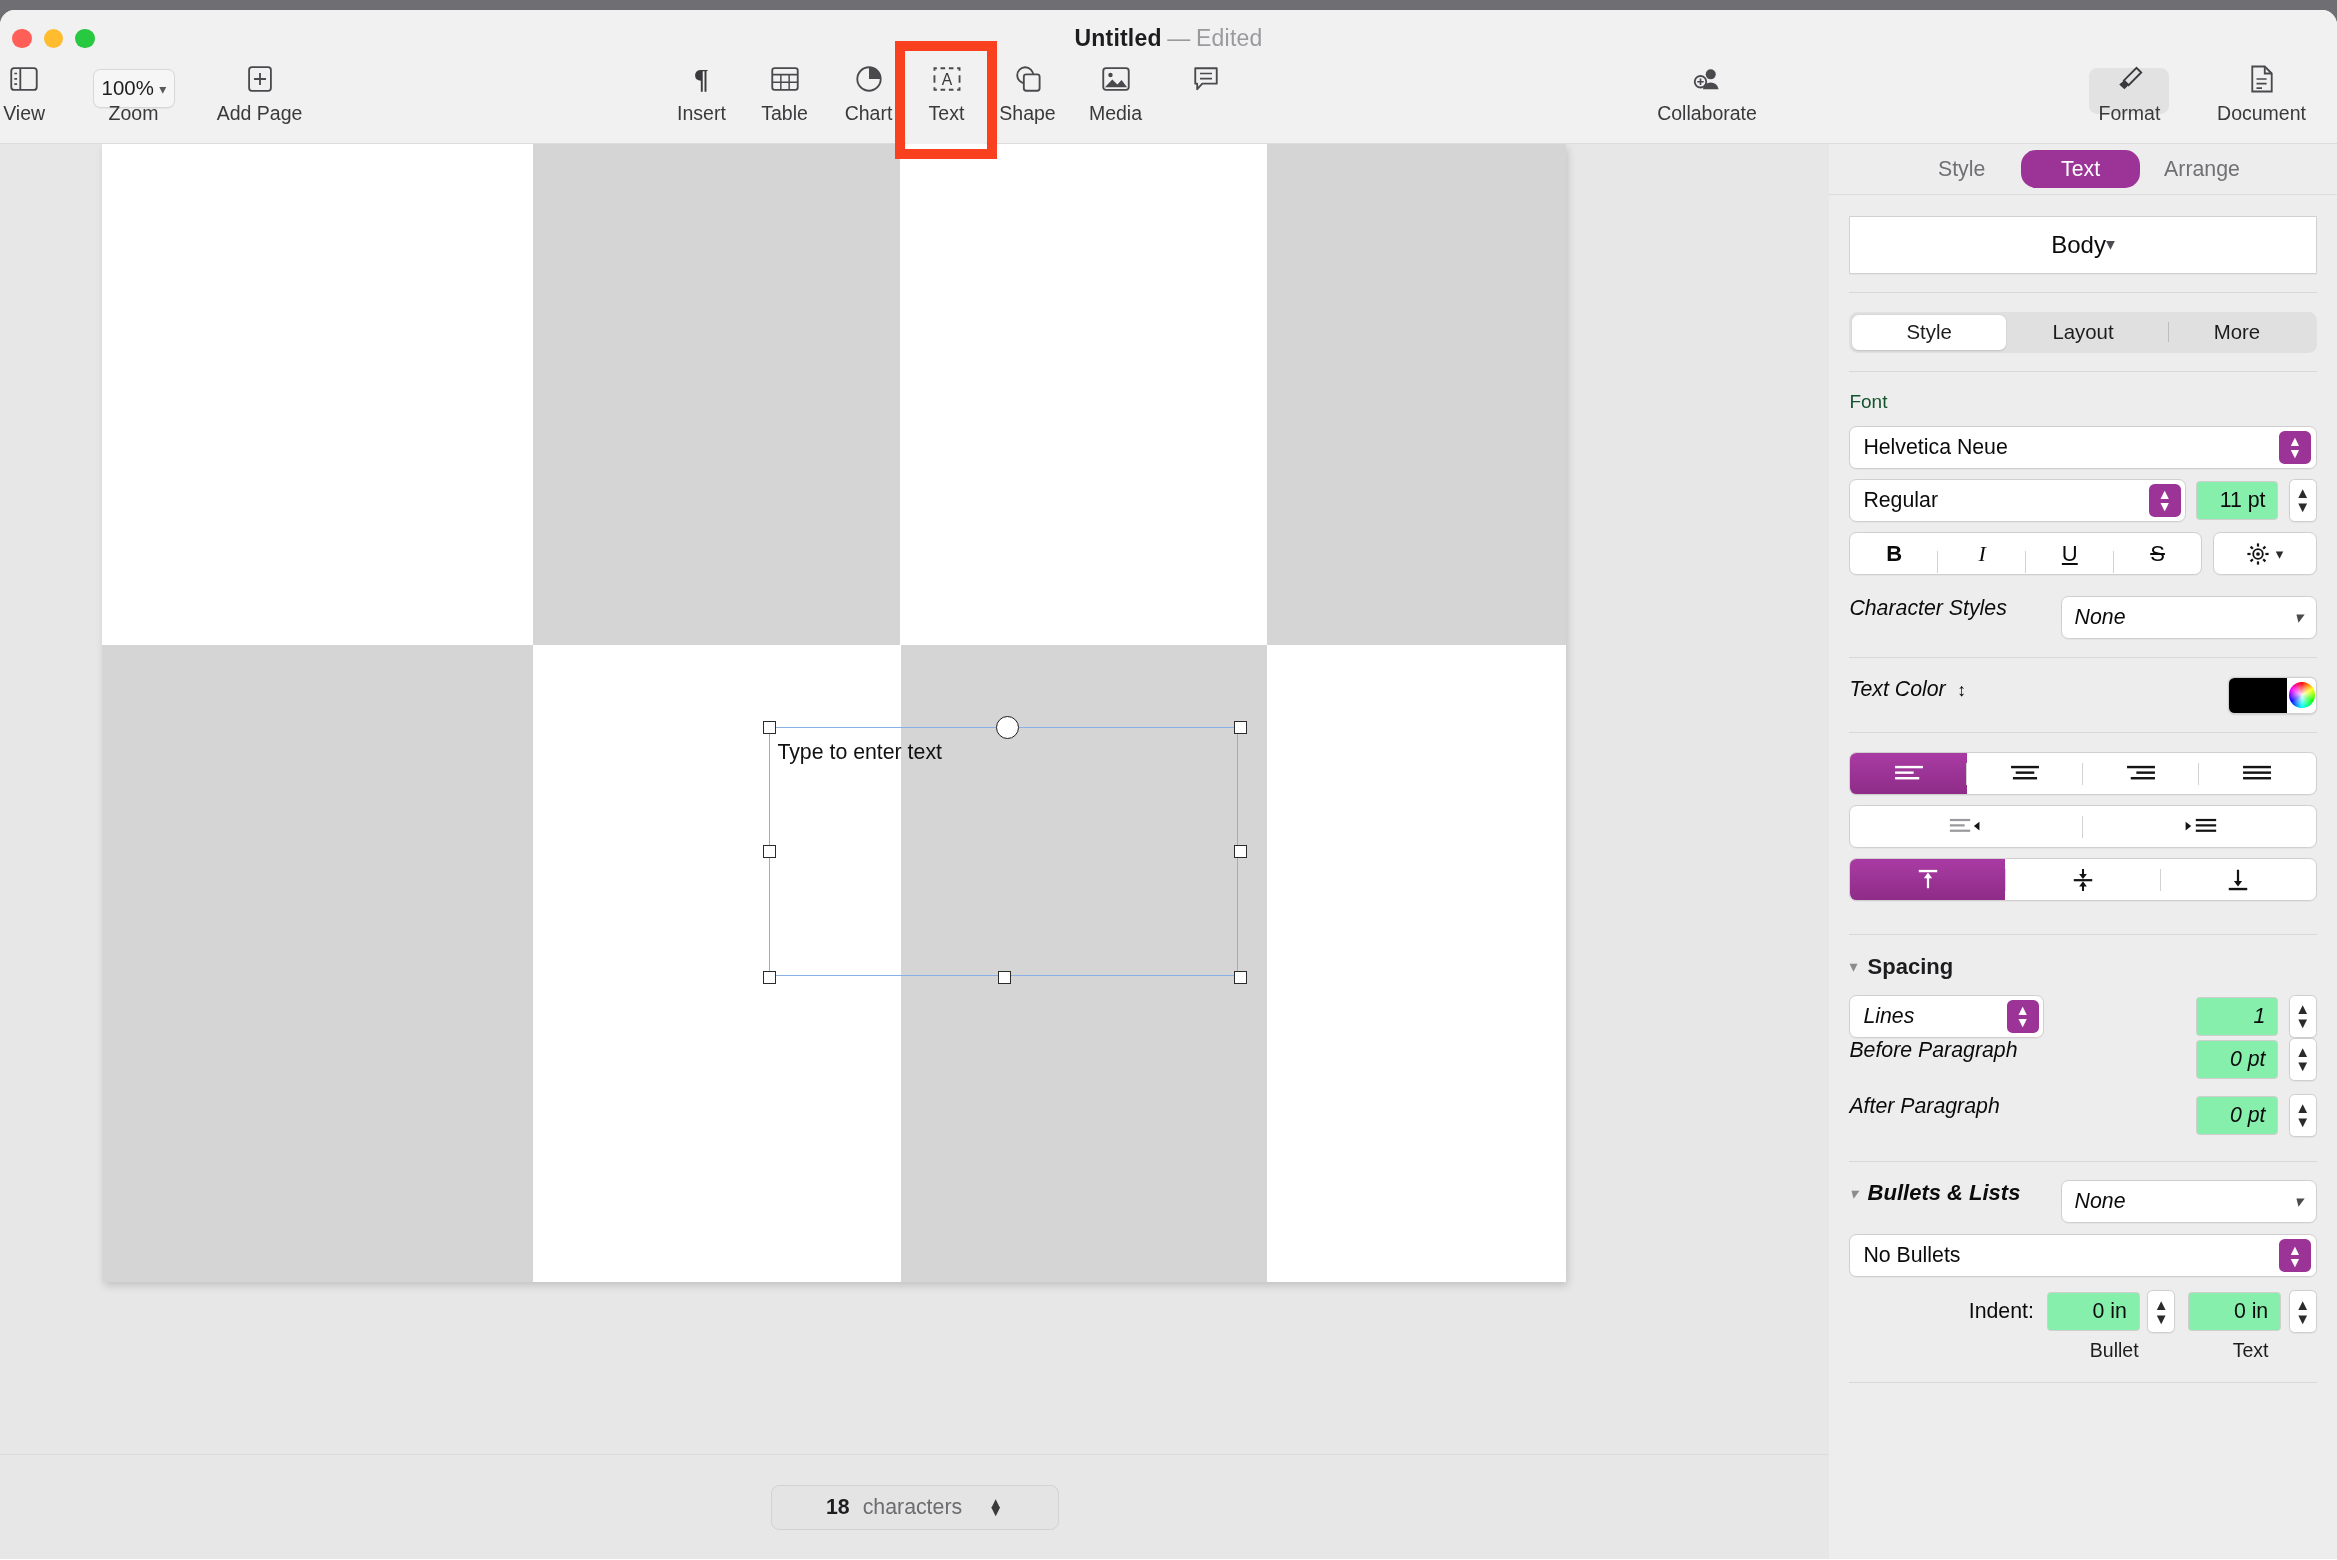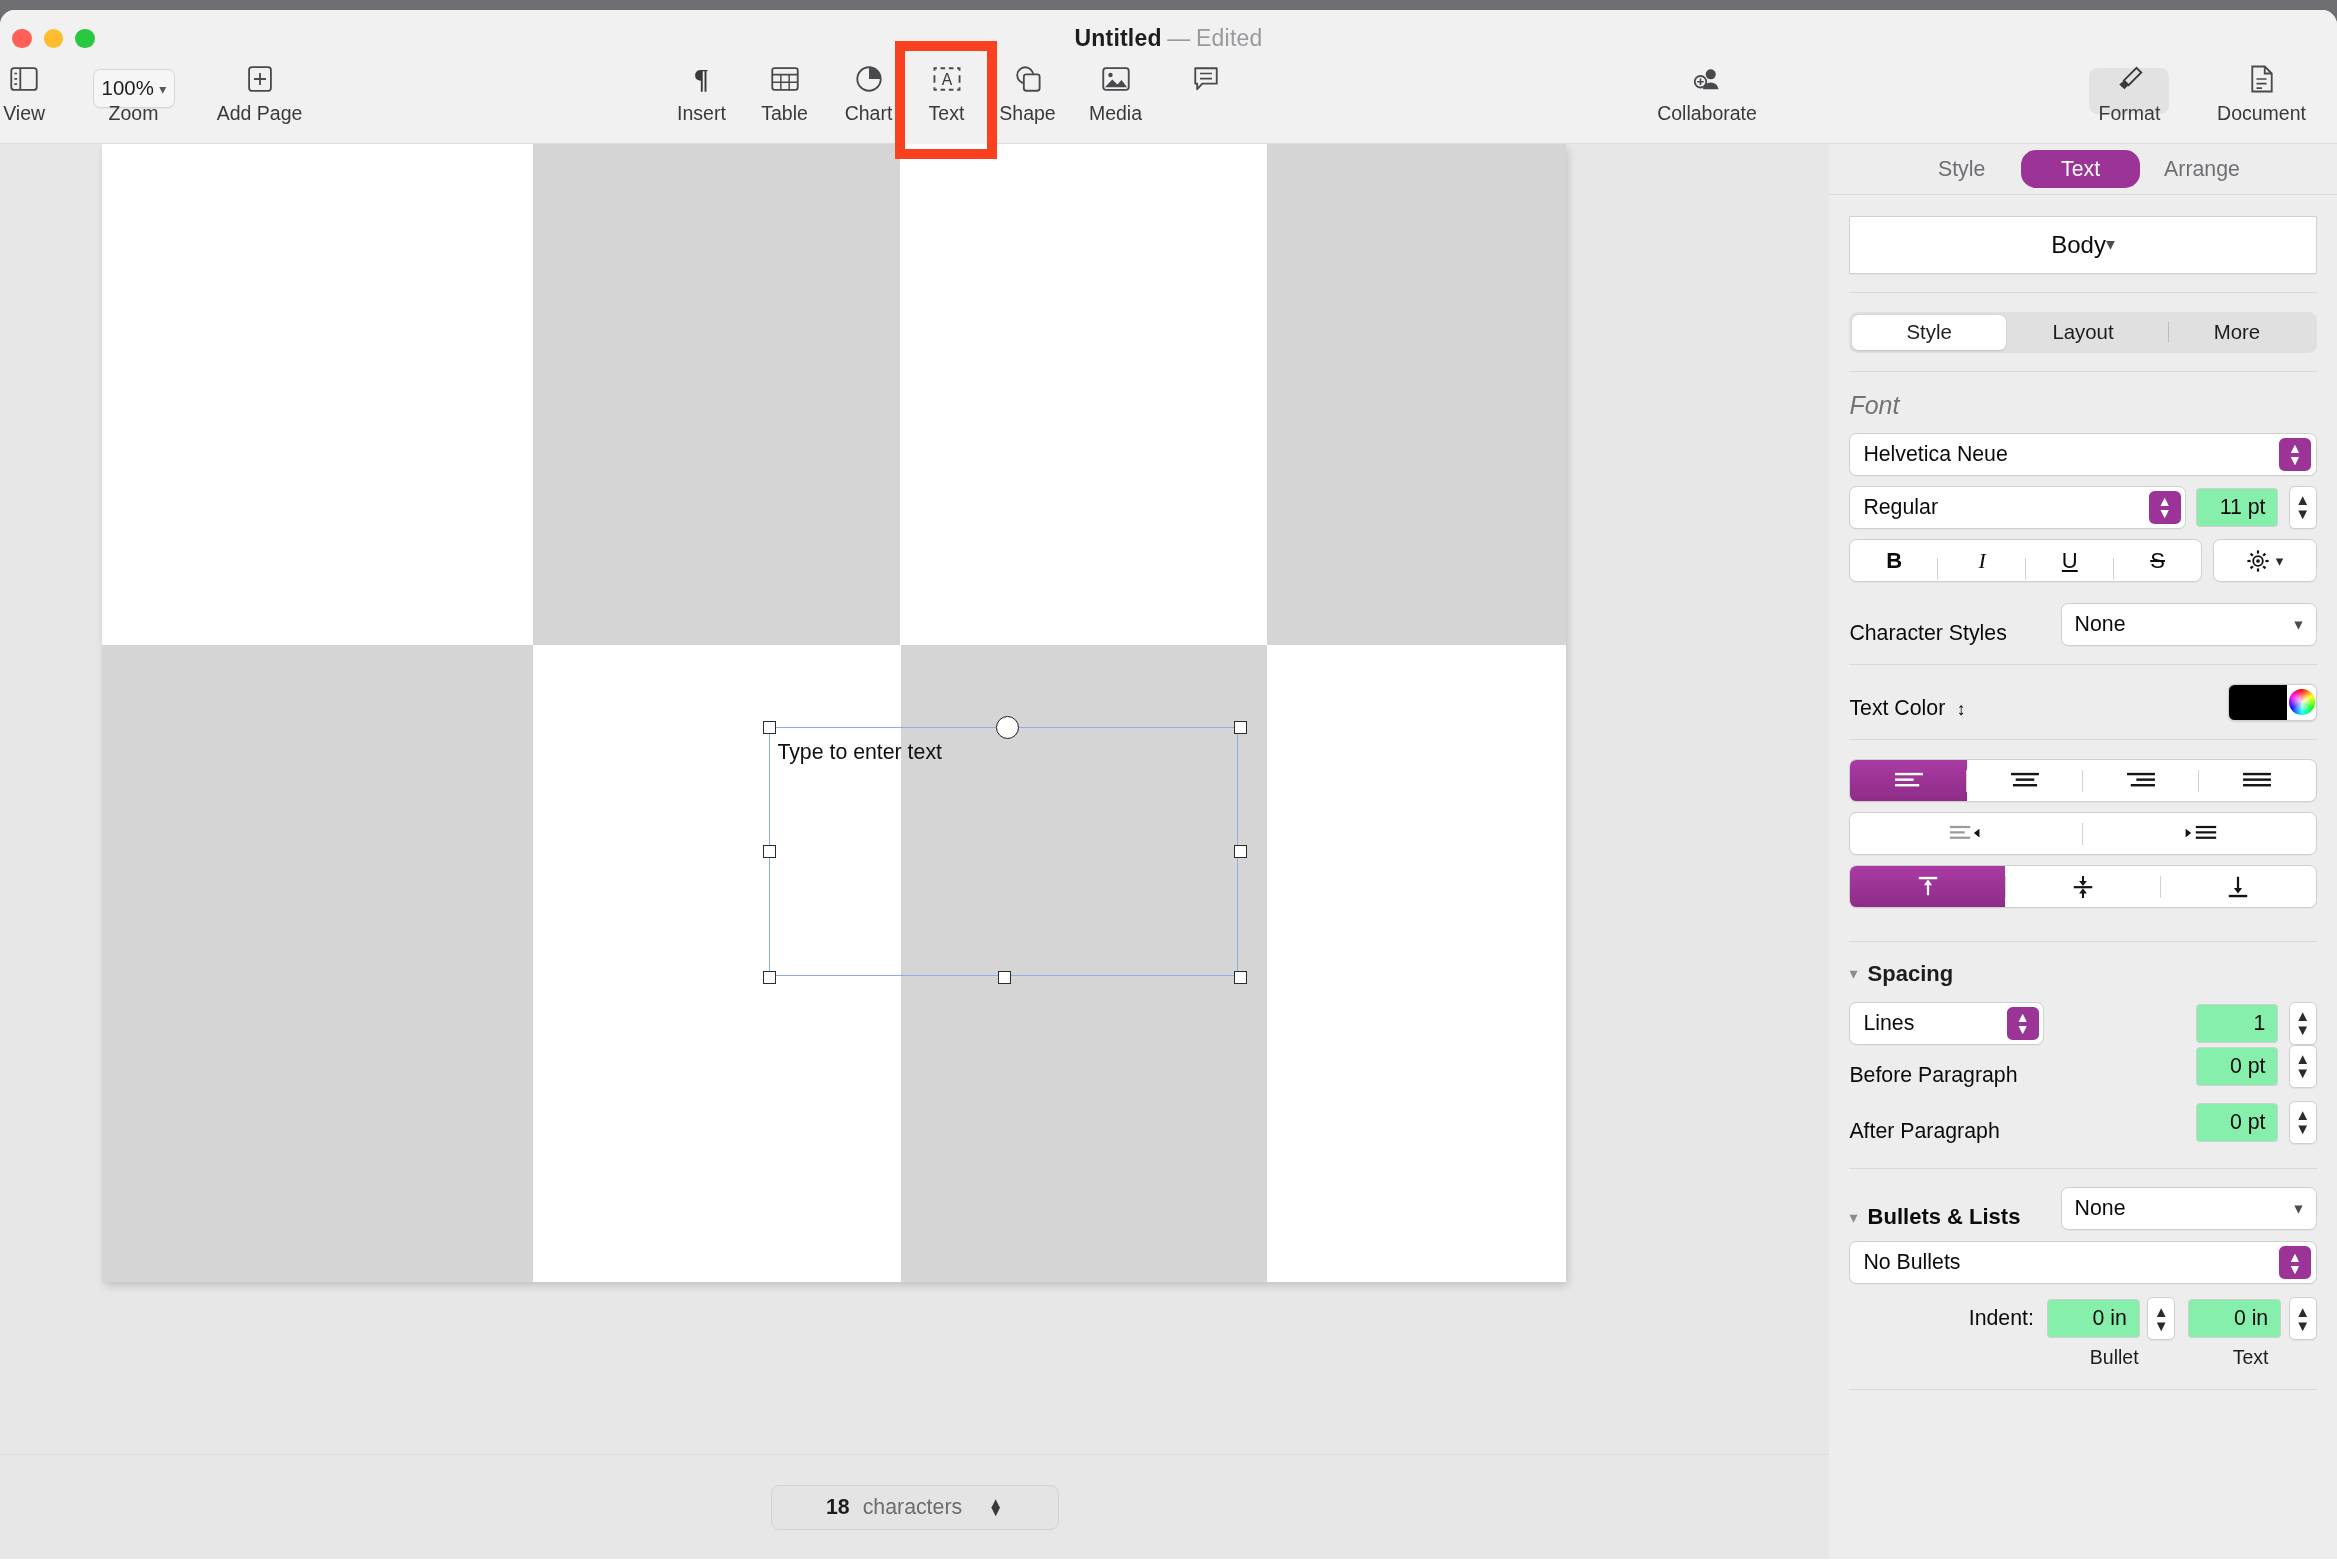--- a/index.html
+++ b/index.html
@@ -173,21 +173,21 @@
     height: 41px; background: #e0e0e0; border-radius: 8.3px;
     display: flex; align-items: center; padding: 2.8px; position: relative;
   }
   .tri-seg > div {
     flex: 1; text-align: center; font-size: 20.4px; color: #1d1d1f;
     line-height: 35px; border-radius: 6.5px;
   }
   .tri-seg > div.active { background: #ffffff; box-shadow: 0 0.9px 1.9px rgba(0,0,0,0.14); }
   .tri-sep { position: absolute; width: 0.9px; height: 20.4px; background: #bdbdbd; top: 10.2px; }
 
-  .sec-title { font-size: 25px; color: #737373; margin: 3.7px 0 13px 0; font-style: italic; }
+  .sec-title { font-size: 19px; color: #14532d; margin: 3.7px 0 13px 0; }
 
   .field {
     background: #ffffff; border: 0.9px solid #cfcfcf; border-radius: 7.4px;
     height: 43px; display: flex; align-items: center; justify-content: space-between;
     padding: 0 4.6px 0 13px; box-shadow: 0 0.9px 0.9px rgba(0,0,0,0.04);
   }
   .field .txt { font-size: 21.3px; color: #0b0b0c; }
   .purple-stepper {
     width: 32px; height: 33px; background: #9c3396; border-radius: 5.6px;
     display: flex; flex-direction: column; align-items: center; justify-content: center;
@@ -216,21 +216,21 @@
   .bius > span { flex: 1; text-align: center; font-size: 22px; color: #0b0b0c; position: relative; }
   .bius .vs { position: absolute; right: 0; top: 10.2px; width: 0.9px; height: 22px; background: #d2d2d2; }
 
   .gearbox {
     width: 104px; height: 43px; background: #ffffff;
     border: 0.9px solid #cfcfcf; border-radius: 7.4px;
     display: flex; align-items: center; justify-content: center; gap: 5.6px;
     box-shadow: 0 0.9px 0.9px rgba(0,0,0,0.04);
   }
 
-  .cs-row { display: flex; align-items: flex-end; justify-content: space-between; }
+  .cs-row { display: flex; align-items: flex-start; justify-content: space-between; font-style: italic; }
   .cs-label { font-size: 21.3px; color: #0b0b0c; }
   .cs-select {
     width: 256px; height: 43px; background: #ffffff;
     border: 0.9px solid #cfcfcf; border-radius: 7.4px;
     display: flex; align-items: center; justify-content: space-between;
     padding: 0 13px; box-shadow: 0 0.9px 0.9px rgba(0,0,0,0.04);
   }
   .cs-select .txt { font-size: 21.3px; color: #0b0b0c; }
   .cs-select .chev { font-size: 16.7px; color: #4c4c50; }
 

